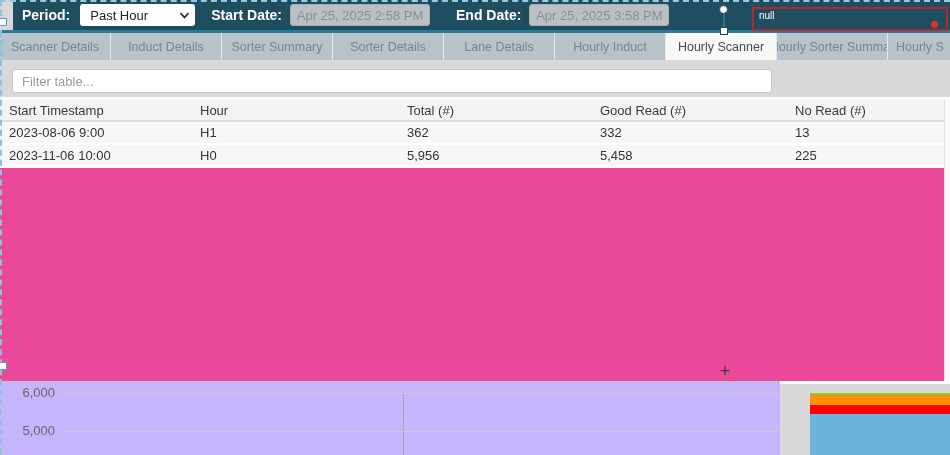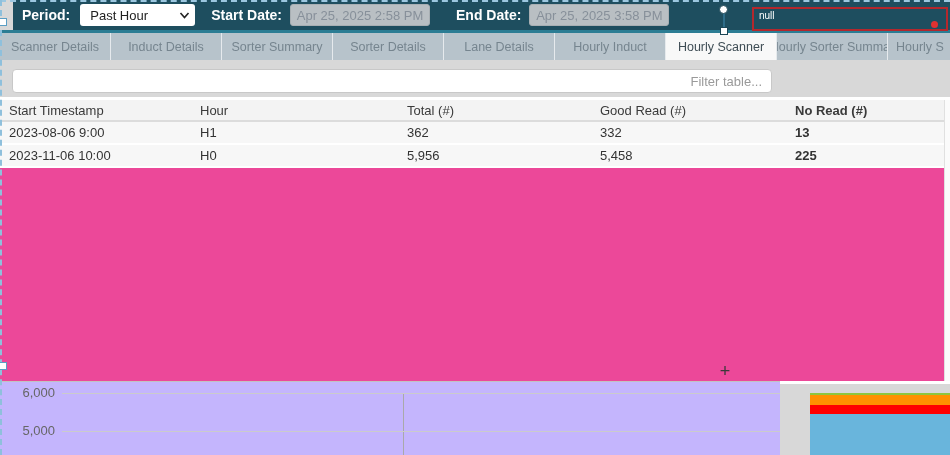--- a/index.html
+++ b/index.html
@@ -30,35 +30,35 @@
          color:#76858F; font-size:12.5px; border-right:1px solid #E6EAED;
          white-space:nowrap; overflow:hidden; flex:0 0 auto; }
   .tab.t-w111 { width:111px; }
   .tab.t-last { width:56px; justify-content:flex-start; padding-left:8px; border-right:none; }
   .tab.active { background:#F8F8F8; color:#3F4D55; }
 
   
   .filter-wrap { position:absolute; top:69px; left:12px; }
   .filter-input { width:760px; height:24px; border:1px solid #C8C8C8; border-radius:4px;
                   background:#FFFFFF; padding:0 9px; font-size:13px; color:#333;
-                  font-family:"Liberation Sans", sans-serif; outline:none;text-align:right; }
+                  font-family:"Liberation Sans", sans-serif; outline:none; }
   .filter-input::placeholder { color:#9A9A9A; }
 
   .table-panel { position:absolute; top:97px; left:0; width:950px; height:284px;
                  background:#ec4899; border-top:3px solid #FFFFFF; }
   .thead { display:flex; height:22px; background:#F3F3F3; border-bottom:2px solid #DCDCDC;
            align-items:center; color:#3A3A3A; }
   .trow  { display:flex; height:23px; background:#F7F7F7; border-bottom:2px solid #FFFFFF;
            align-items:center; color:#333333; }
   .cell  { overflow:hidden; white-space:nowrap; }
   .c1 { width:200px; padding-left:9px; }
   .c2 { width:207px; }
   .c3 { width:193px; }
   .c4 { width:195px; }
-  .c5 { flex:1;font-weight:bold; }
+  .c5 { flex:1; }
   .add-btn { position:absolute; left:714px; top:263px; width:22px; height:18px;
              color:#3A3A3A; font-size:18px; line-height:16px; text-align:center; cursor:pointer; }
   .table-vscroll { position:absolute; right:0; top:0; width:6px; height:281px;
                    background:#FBFBFB; border-left:1px solid #E0E0E0; }
   .table-hscroll { position:absolute; left:0; bottom:-3px; width:950px; height:3px; background:#FFFFFF; }
 
   
   .chart-panel { position:absolute; top:381px; left:0; width:780px; height:74px;
                  background:#c4b5fd; border-top:1px solid #C2C2C2; }
   .grid-line { position:absolute; left:62px; right:0; height:1px; background:#CBCBCB; }

